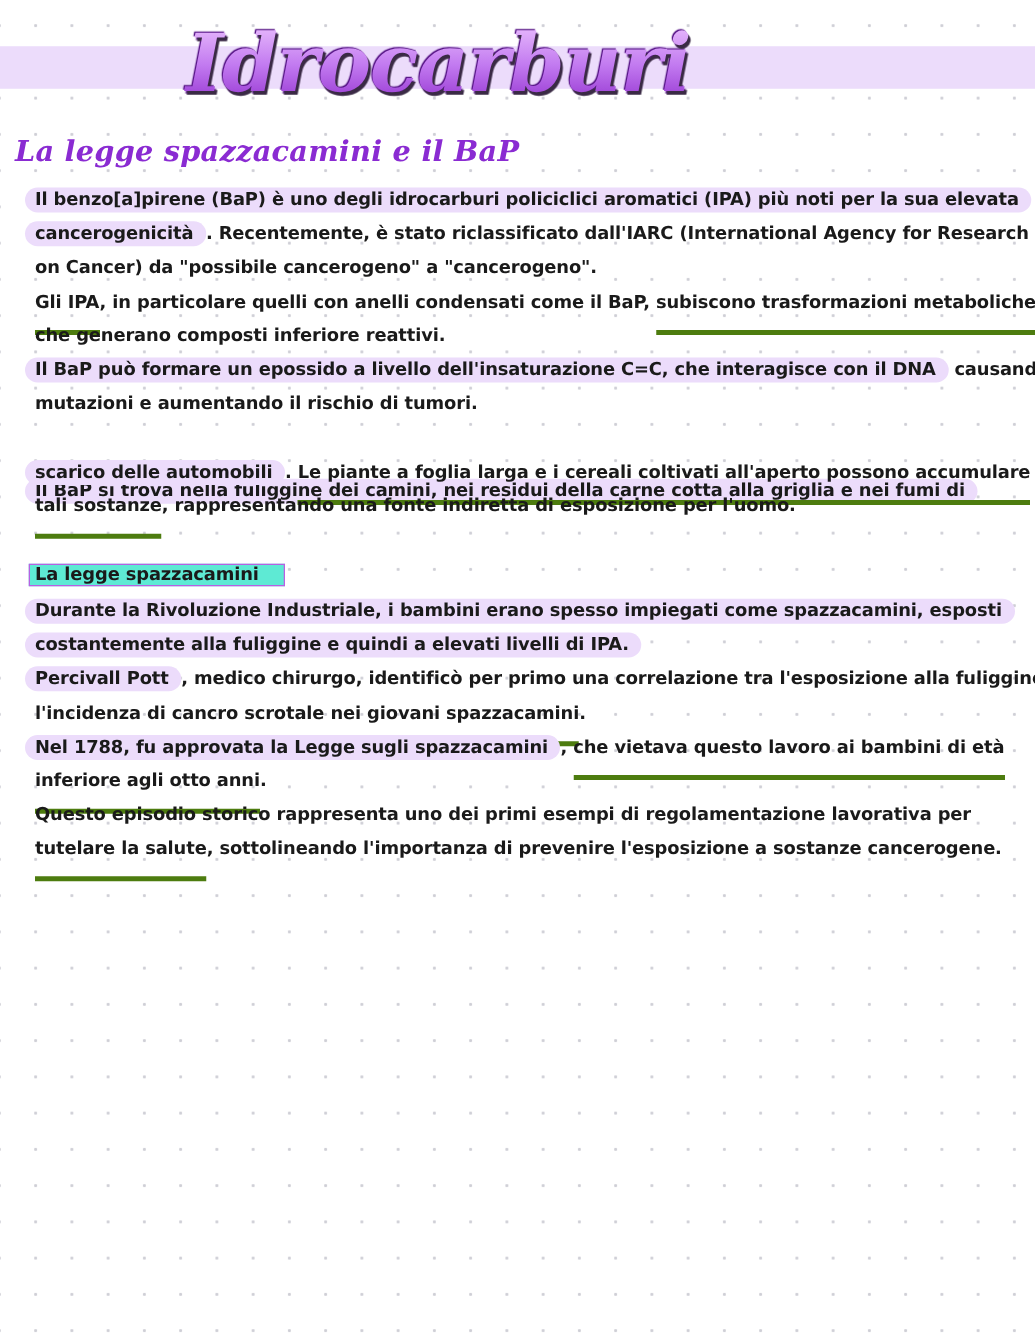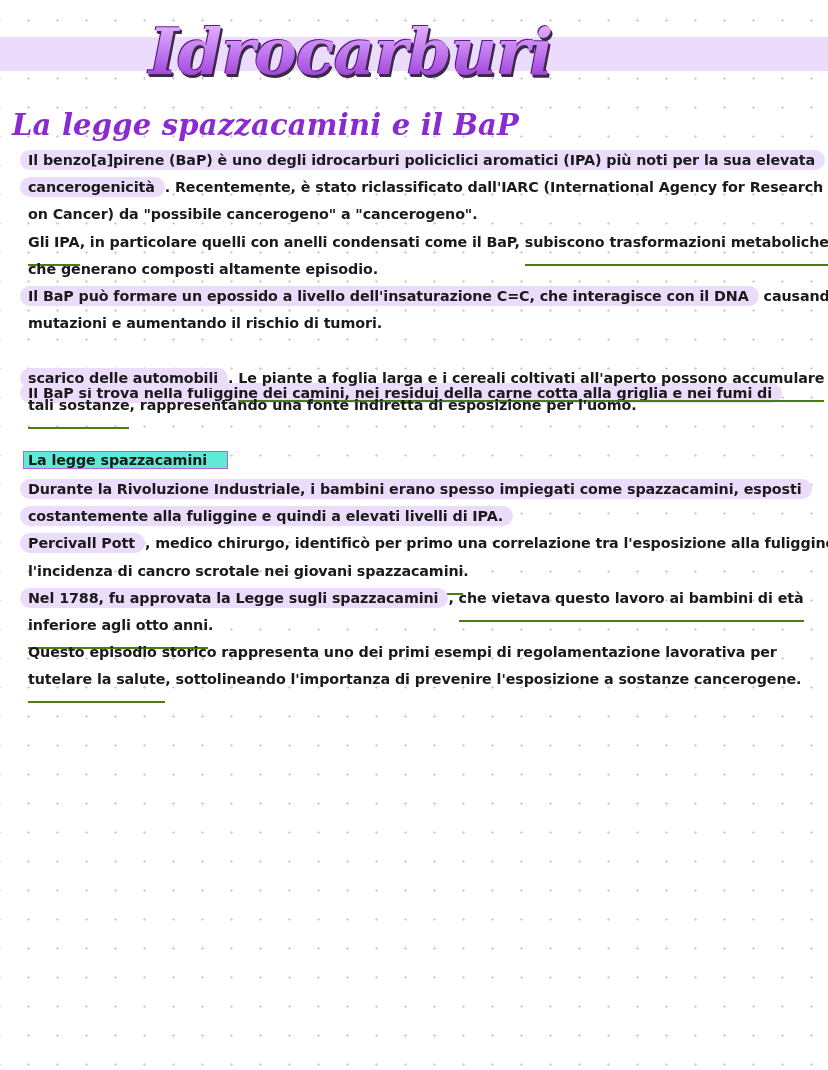--- a/index.html
+++ b/index.html
@@ -22,55 +22,55 @@
     font-size: 64px; line-height: 100px; letter-spacing: -1px;
     color: #a94fe0;
     background: linear-gradient(180deg, #f0c9ff 10%, #c27af0 50%, #8a24c9 90%);
     -webkit-background-clip: text; background-clip: text;
     -webkit-text-fill-color: transparent;
     filter: drop-shadow(2px 3px 0 #3a2a45) drop-shadow(-1px -1px 0 #5b1a8a);
   }
   .section-title {
     position: absolute; left: 12px; top: 108px;
     font-family: "DejaVu Serif", serif; font-style: italic; font-weight: bold;
-    font-size: 29px; color: #8a2bd2; letter-spacing: 0.2px;
+    font-size: 23px; color: #8a2bd2; letter-spacing: 0.2px;
   }
   .line {
     position: absolute; left: 28px; height: 26px;
     font-family: "DejaVu Sans", sans-serif; font-weight: bold;
     font-size: 14.3px; line-height: 26px; color: #1a1a1a;
     white-space: nowrap; letter-spacing: -0.1px;
   }
   .hl {
     background: #ecdcfb; border-radius: 12px;
     padding: 2px 10px 2px 8px; margin-left: -8px;
     box-decoration-break: clone; -webkit-box-decoration-break: clone;
   }
   .ul {
-    border-bottom: 2px solid #4d7c0f; padding-bottom: 14px;
+    border-bottom: 4px solid #4d7c0f; padding-bottom: 14px;
   }
   .boxed {
     border: 1.5px solid #b860e3; padding: 0px 20px 0 4px; margin-left: -5px;
     background: #5eead4;
   }
 </style>
 </head>
 <body>
 
 <div class="title-band"></div>
 <div class="title">Idrocarburi Aromatici</div>
 
 <div class="section-title">La legge spazzacamini e il BaP</div>
 
 <div id="s1">
     <div class="line" style="top: 147px;"><span class="hl">Il benzo[a]pirene (BaP) è uno degli idrocarburi policiclici aromatici (IPA) più noti per la sua elevata</span></div>
     <div class="line" style="top: 174.2px;"><span class="hl">cancerogenicità</span><span>. Recentemente, è stato riclassificato dall'IARC (International Agency for Research</span></div>
     <div class="line" style="top: 201.4px;"><span>on Cancer) da "possibile cancerogeno" a "cancerogeno".</span></div>
     <div class="line" style="top: 228.6px;"><span class="ul">Gli IPA</span><span>, in particolare quelli con anelli condensati come il BaP, </span><span class="ul">subiscono trasformazioni metaboliche</span></div>
-    <div class="line" style="top: 255.8px;"><span class="ul">che generano composti altamente episodio.</span></div>
+    <div class="line" style="top: 255.8px;"><span class="ul">che generano composti inferiore reattivi.</span></div>
     <div class="line" style="top: 283px;"><span class="hl">Il BaP può formare un epossido a livello dell'insaturazione C=C, che interagisce con il DNA</span><span> causando</span></div>
     <div class="line" style="top: 310.2px;"><span>mutazioni e aumentando il rischio di tumori.</span></div>
     <div class="line" style="top: 337.4px; margin-top: 43px;"><span class="hl">Il BaP si trova nella fuliggine dei camini, nei residui della carne cotta alla griglia e nei fumi di</span></div>
     <div class="line" style="top: 364.6px;"><span class="hl">scarico delle automobili</span><span>. </span><span class="ul">Le piante a foglia larga e i cereali coltivati all'aperto possono accumulare</span></div>
     <div class="line" style="top: 391.8px;"><span class="ul">tali sostanze</span><span>, rappresentando una fonte indiretta di esposizione per l'uomo.</span></div>
   </div>
 
 <div class="line" style="top:447px;">
   <span class="boxed">La legge spazzacamini</span>
 </div>

